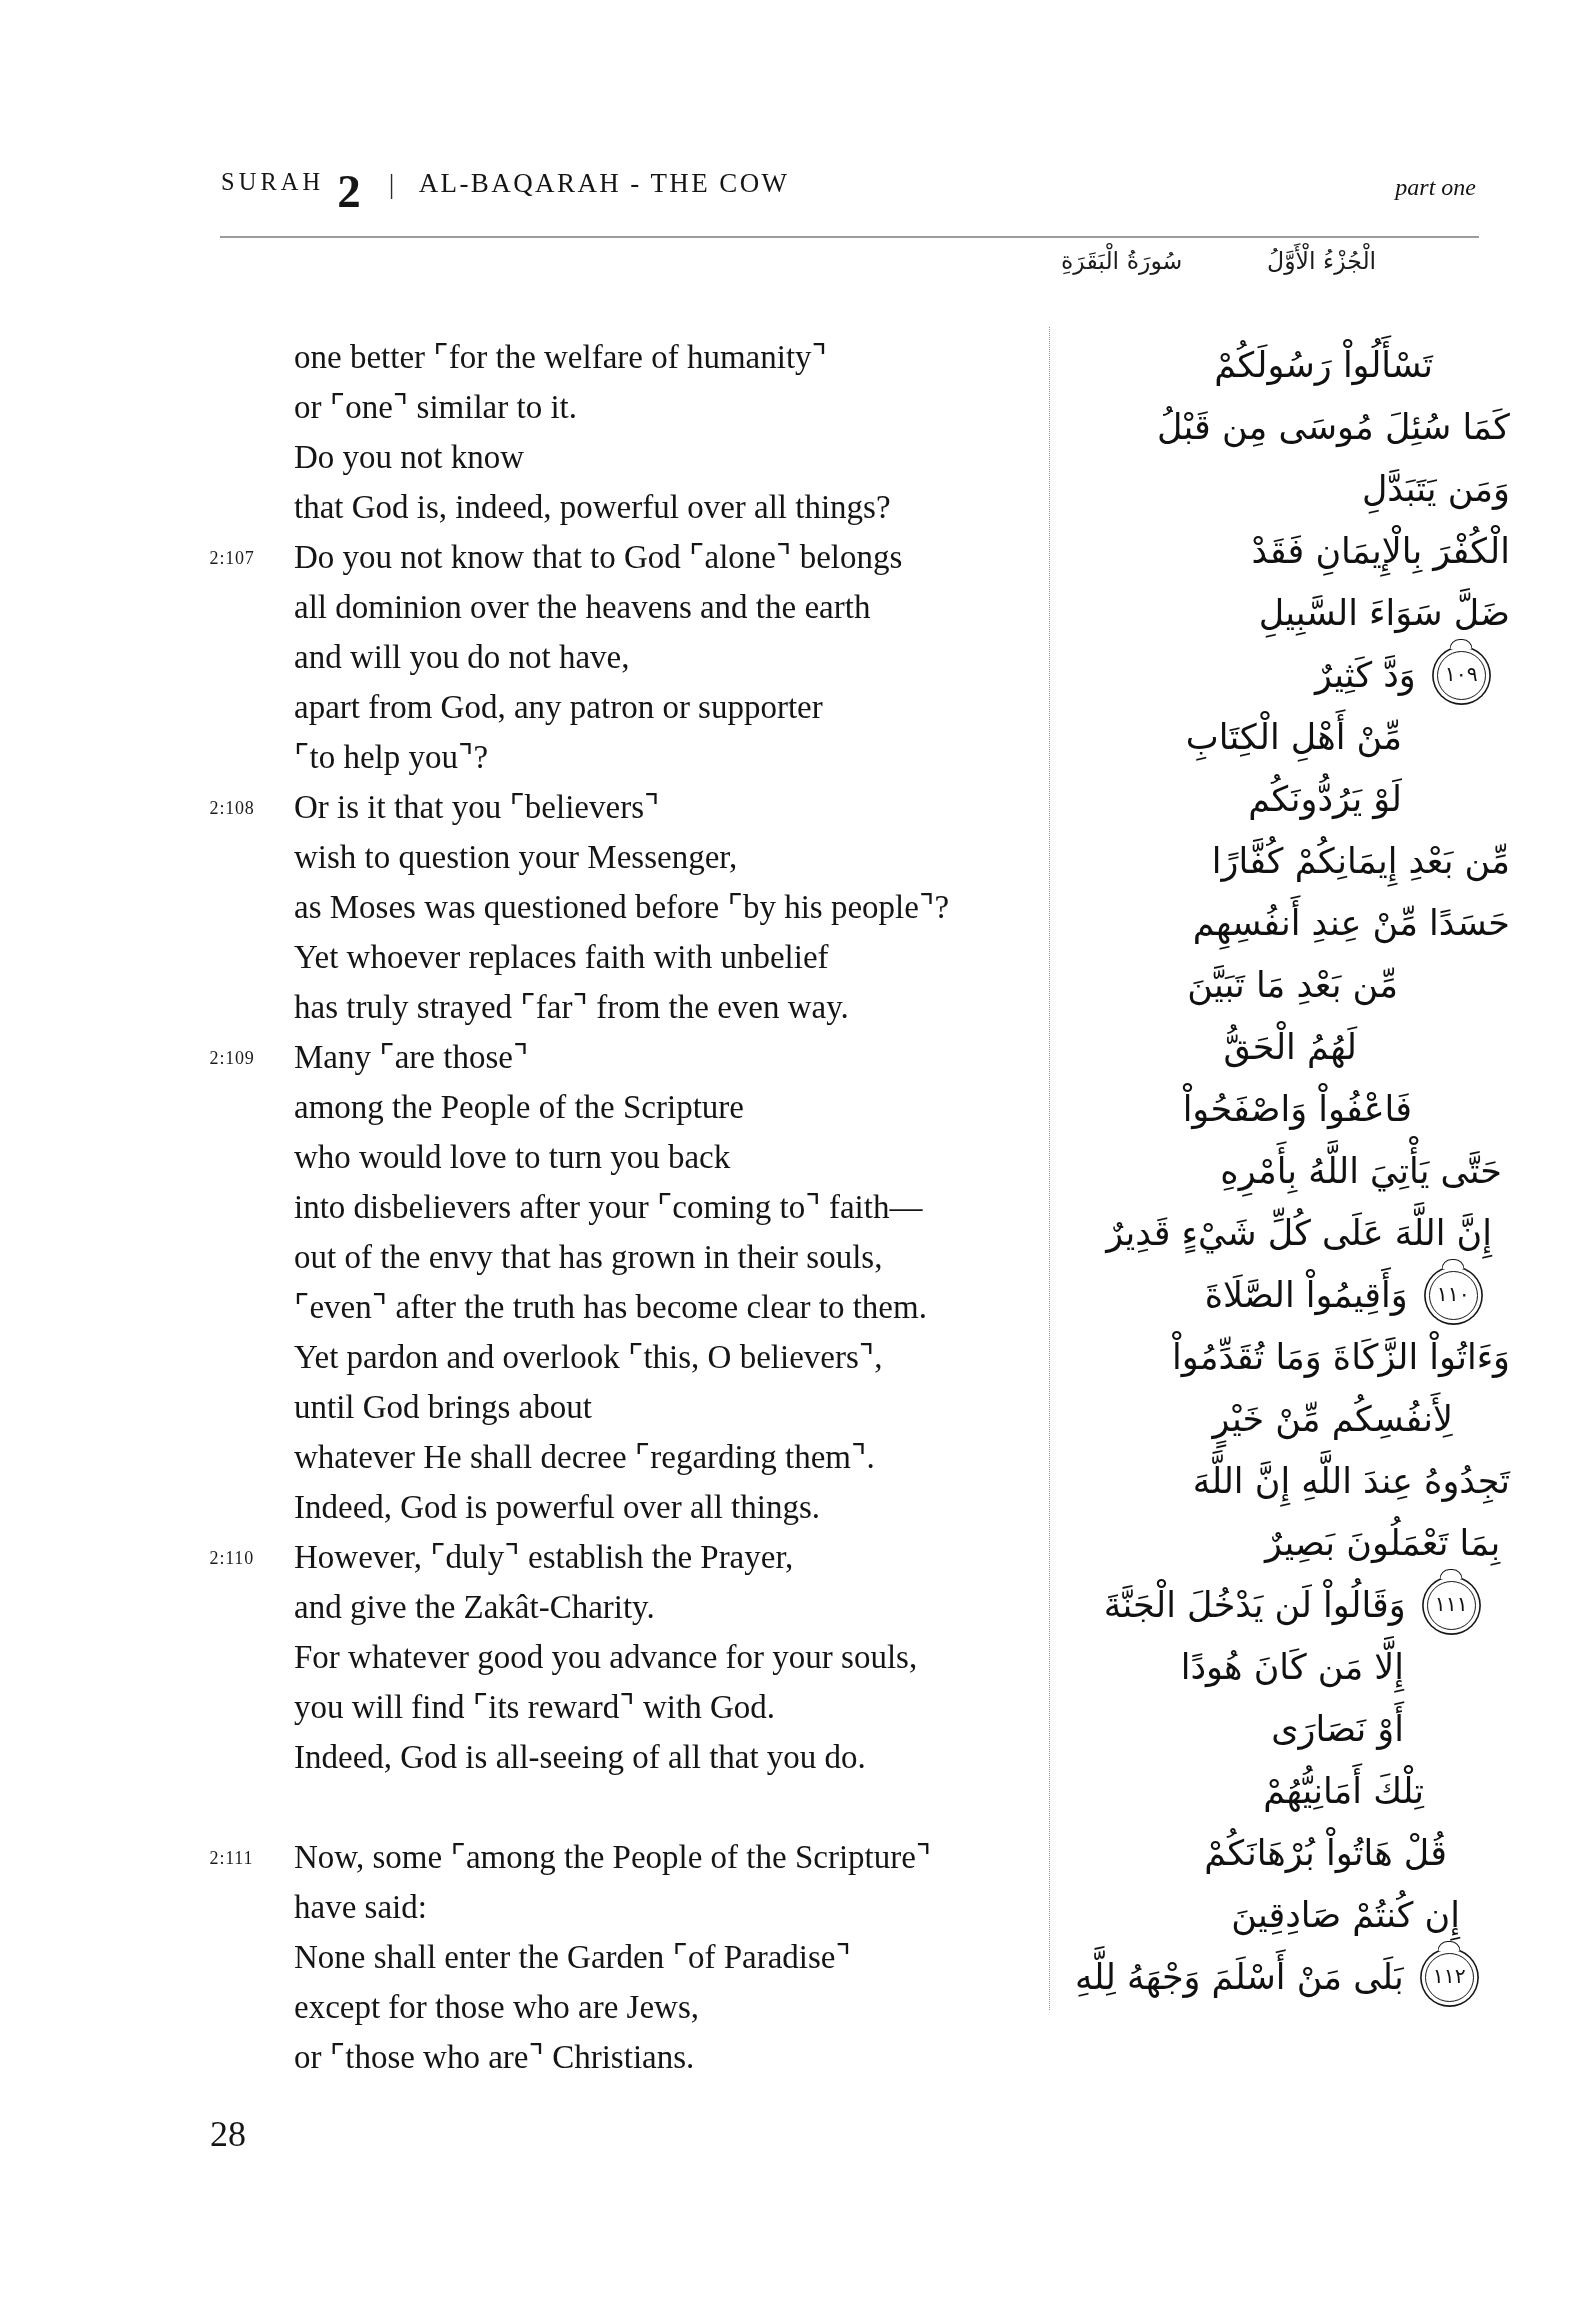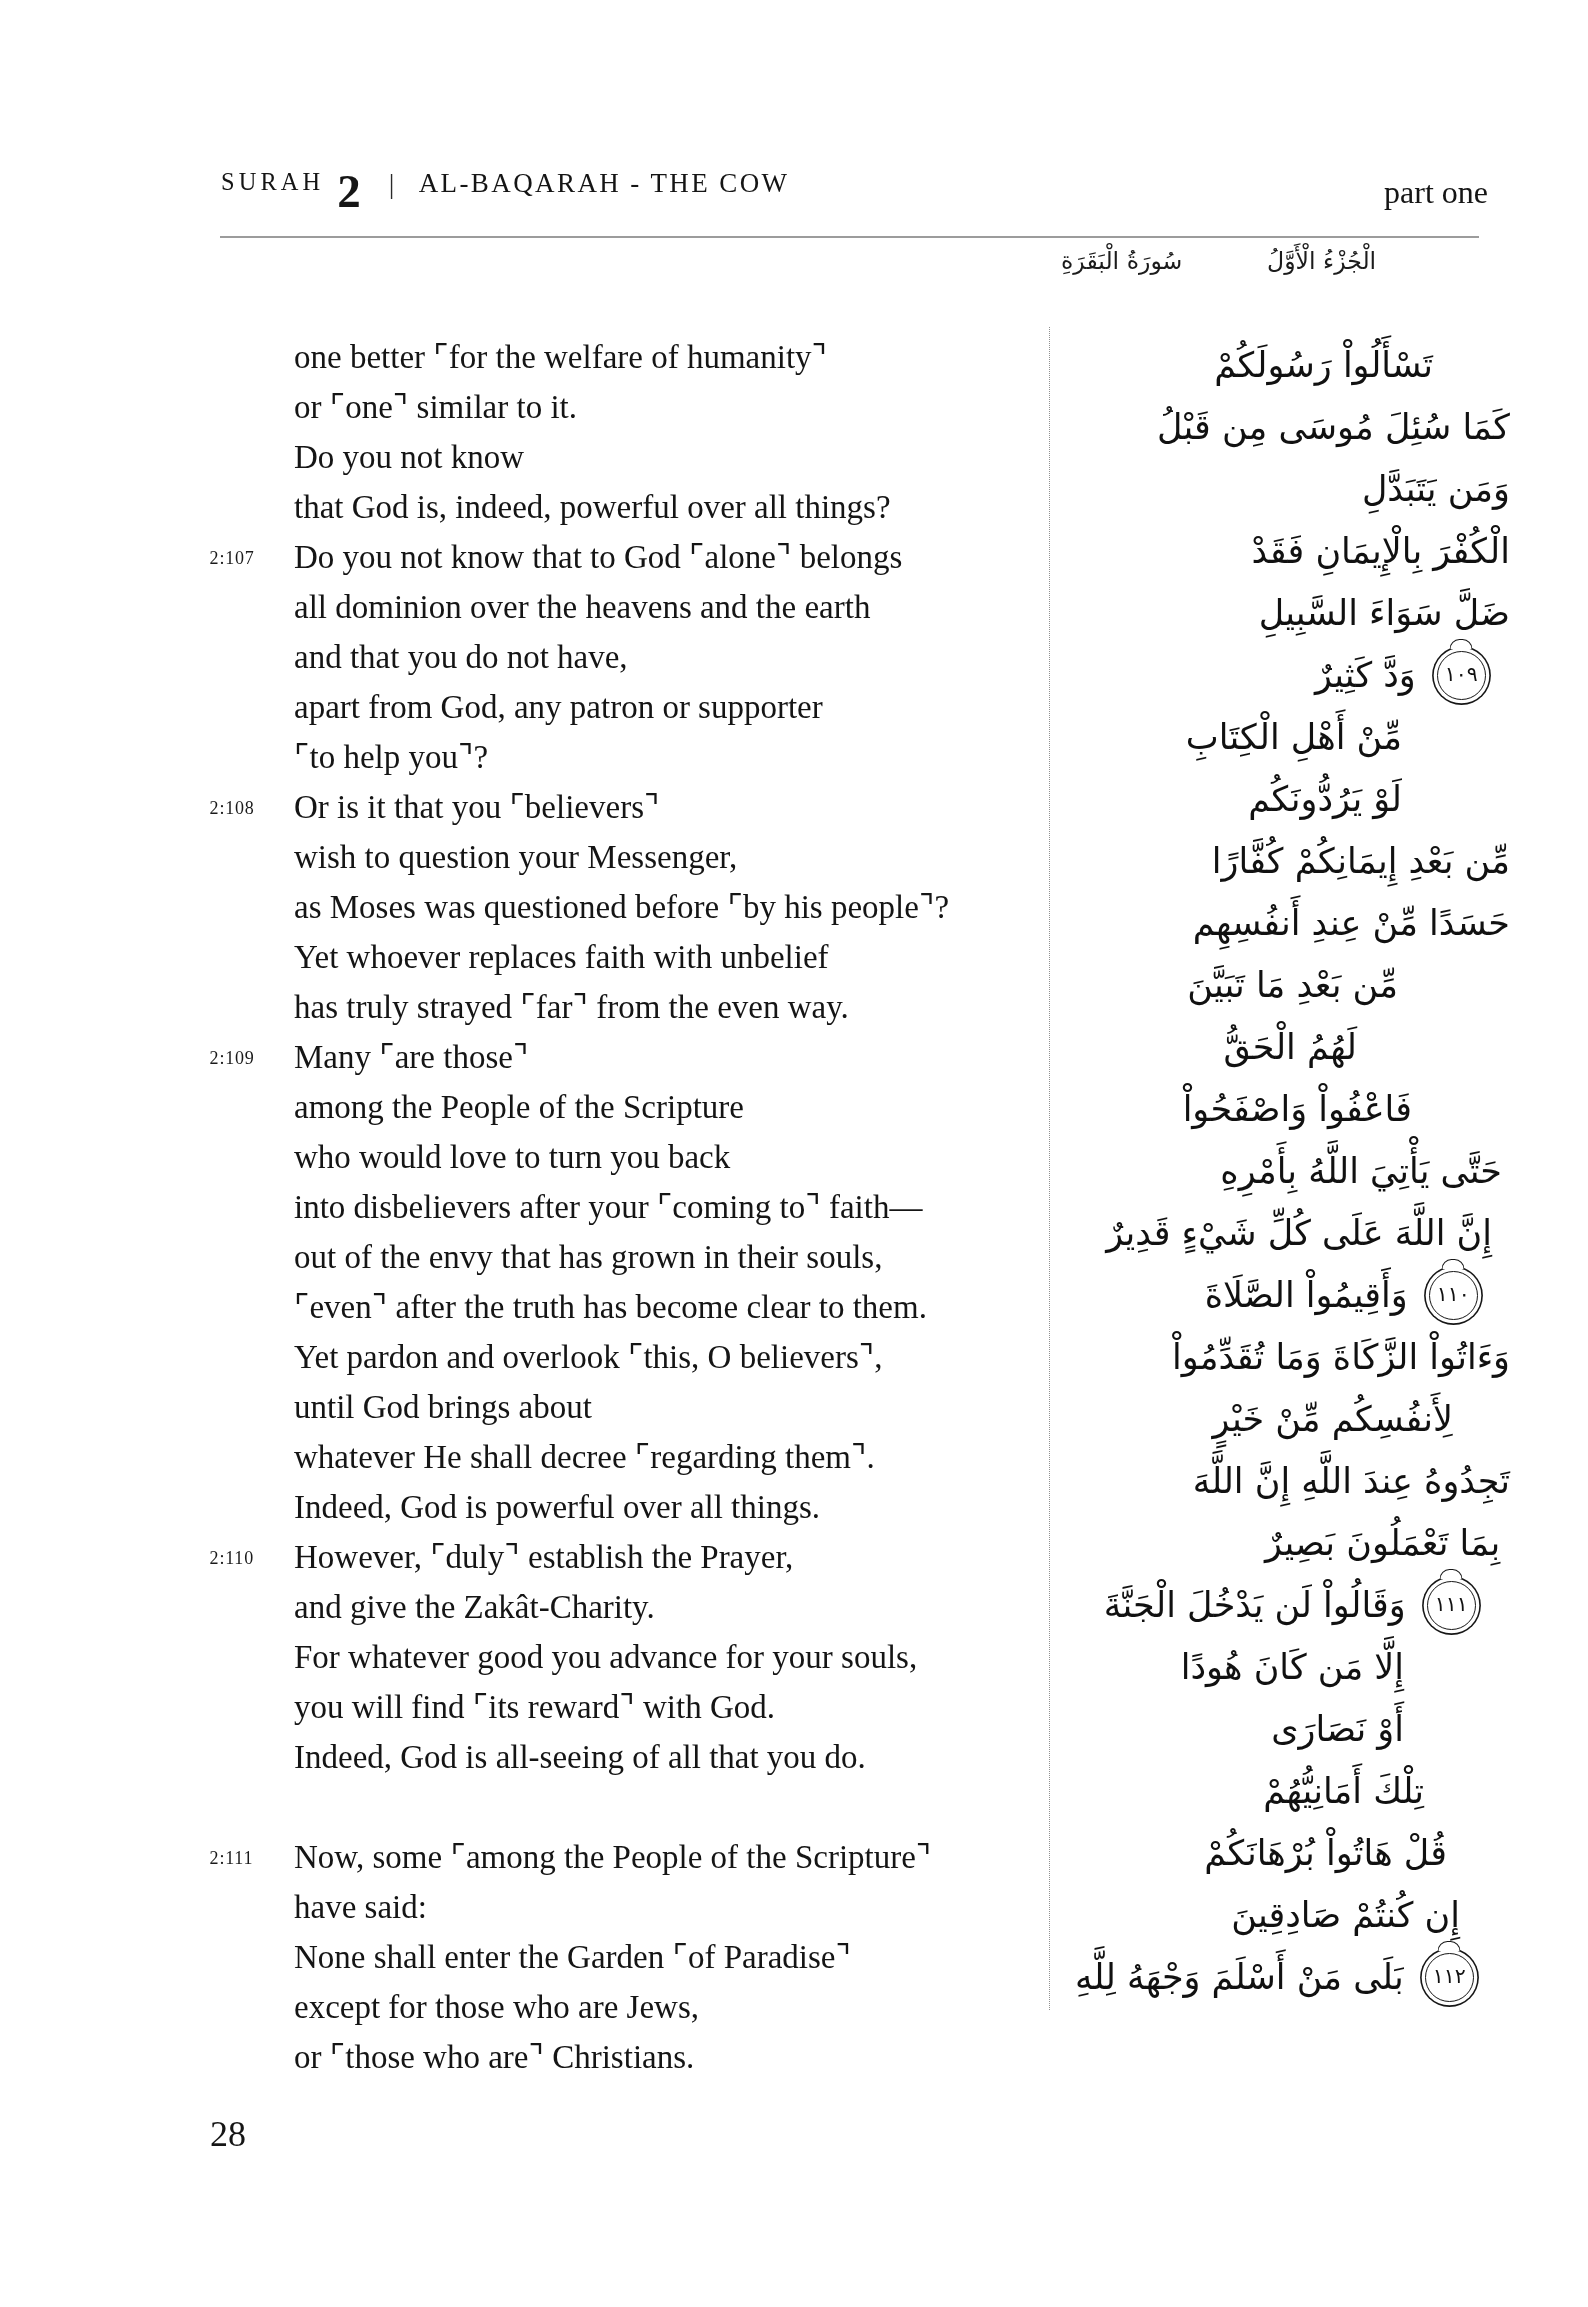--- a/index.html
+++ b/index.html
@@ -10,21 +10,21 @@
     color:#151515;
     font-family:"Liberation Serif",serif;
     overflow:hidden;
   }
   
   .hdr{position:absolute;left:221px;top:168px;display:flex;align-items:flex-start;white-space:nowrap;}
   .h-surah{font-size:24.4px;letter-spacing:4.1px;}
   .h-num{font-size:47px;font-weight:700;margin-left:13px;line-height:1;}
   .h-bar{font-size:28px;margin:0 24.4px 0 28px;color:#2a2a2a;}
   .h-title{font-size:27px;letter-spacing:2.4px;}
-  .h-part{position:absolute;right:100px;top:174px;font-size:32px;}
+  .h-part{position:absolute;right:112px;top:174px;font-size:24px;font-style:italic;}
   .hdr-rule{position:absolute;left:220px;top:236px;width:1259px;height:1.6px;background:#9c9c9c;}
   .ar-head{position:absolute;top:247px;font-family:"DejaVu Sans",sans-serif;font-size:23.6px;direction:rtl;white-space:nowrap;color:#1c1c1c;}
   #surah-ar{left:1061px;}
   #juz-ar{left:1267px;}
   
   .col-divider{position:absolute;left:1049px;top:327px;height:1683px;width:0;border-left:1.6px dotted #8f8f8f;}
   .english-col{position:absolute;left:208px;top:332px;width:822px;}
   .eng-block{margin:0;}
   .eng-block.gap-before{margin-top:50px;}
   .eng-line{position:relative;height:50px;line-height:50px;padding-left:86px;font-size:33px;white-space:nowrap;}
@@ -73,21 +73,21 @@
   <div class="english-col" id="english-col">
       <div class="eng-block">
         <div class="eng-line"><span class="etext">one better ⌜for the welfare of humanity⌝</span></div>
         <div class="eng-line"><span class="etext">or ⌜one⌝ similar to it.</span></div>
         <div class="eng-line"><span class="etext">Do you not know</span></div>
         <div class="eng-line"><span class="etext">that God is, indeed, powerful over all things?</span></div>
       </div>
       <div class="eng-block">
         <div class="eng-line"><span class="vref">2:107</span><span class="etext">Do you not know that to God ⌜alone⌝ belongs</span></div>
         <div class="eng-line"><span class="etext">all dominion over the heavens and the earth</span></div>
-        <div class="eng-line"><span class="etext">and that you do not have,</span></div>
+        <div class="eng-line"><span class="etext">and will you do not have,</span></div>
         <div class="eng-line"><span class="etext">apart from God, any patron or supporter</span></div>
         <div class="eng-line"><span class="etext">⌜to help you⌝?</span></div>
       </div>
       <div class="eng-block">
         <div class="eng-line"><span class="vref">2:108</span><span class="etext">Or is it that you ⌜believers⌝</span></div>
         <div class="eng-line"><span class="etext">wish to question your Messenger,</span></div>
         <div class="eng-line"><span class="etext">as Moses was questioned before ⌜by his people⌝?</span></div>
         <div class="eng-line"><span class="etext">Yet whoever replaces faith with unbelief</span></div>
         <div class="eng-line"><span class="etext">has truly strayed ⌜far⌝ from the even way.</span></div>
       </div>

